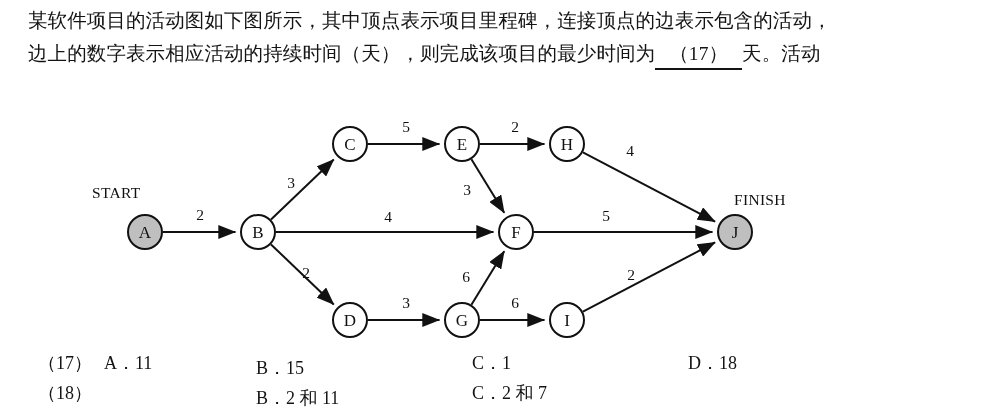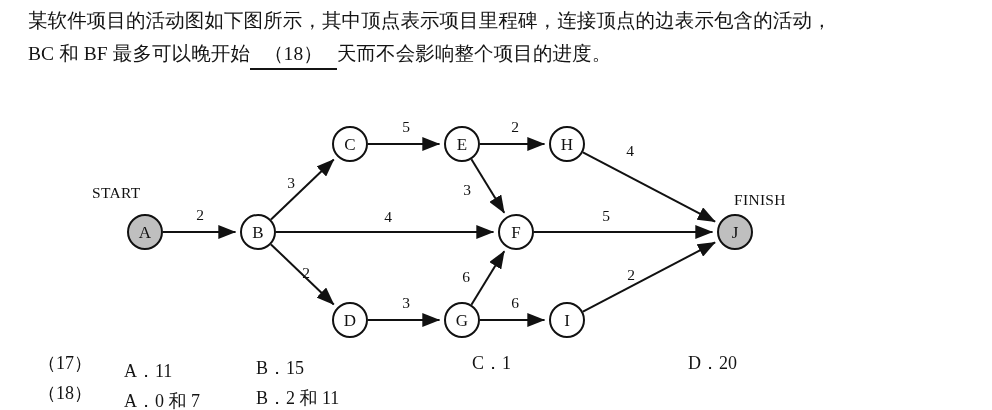--- a/index.html
+++ b/index.html
@@ -80,33 +80,33 @@
   .optrow {
     position: relative;
     height: 30px;
     white-space: nowrap;
   }
   .optrow .tag {
     position: absolute;
     left: 38px;
     top: 0;
   }
-  .optrow .oA { position: absolute; left: 104px; top: 8px; margin-left: 20px; }
+  .optrow .oA { position: absolute; left: 104px; top: 0; }
   .optrow .oB { position: absolute; left: 256px; top: 5px; }
   .optrow .oC { position: absolute; left: 472px; top: 0; }
   .optrow .oD { position: absolute; left: 688px; top: 0; }
 </style>
 </head>
 <body>
 
 <div id="page">
 
   <div class="stem">
     <span class="ln">某软件项目的活动图如下图所示，其中顶点表示项目里程碑，连接顶点的边表示包含的活动，</span>
-    <span class="ln"><span>BC 和 BF 最多可以晚开始</span><span class="blank">（18）</span><span>天而不会影响整个项目的进度。</span></span>
+    <span class="ln"><span>边上的数字表示相应活动的持续时间（天），则完成该项目的最少时间为</span><span class="blank">（17）</span><span>天。活动</span></span>
   </div>
 
   <div class="diagram">
     <svg width="992" height="240" viewBox="0 0 992 240">
       <defs>
         <marker id="arrowhead" markerWidth="9" markerHeight="7" refX="8.6" refY="3.5" orient="auto" markerUnits="strokeWidth">
           <path d="M0,0 L9,3.5 L0,7 z" fill="#111111"></path>
         </marker>
       </defs>
       <g id="edge-layer">
@@ -185,22 +185,22 @@
       <text id="finish-text" class="endlabel" x="734" y="97">FINISH</text>
     </svg>
   </div>
 
   <div class="options">
     <div class="optrow">
       <span class="tag">（17）</span>
       <span class="oA">A．11</span>
       <span class="oB">B．15</span>
       <span class="oC">C．1</span>
-      <span class="oD">D．20</span>
+      <span class="oD">D．18</span>
     </div>
     <div class="optrow">
       <span class="tag">（18）</span>
-      <span class="oA">A．0 和 7</span>
       <span class="oB">B．2 和 11</span>
+      <span class="oC">C．2 和 7</span>
     </div>
   </div>
 
 </div>
 
 </body></html>

